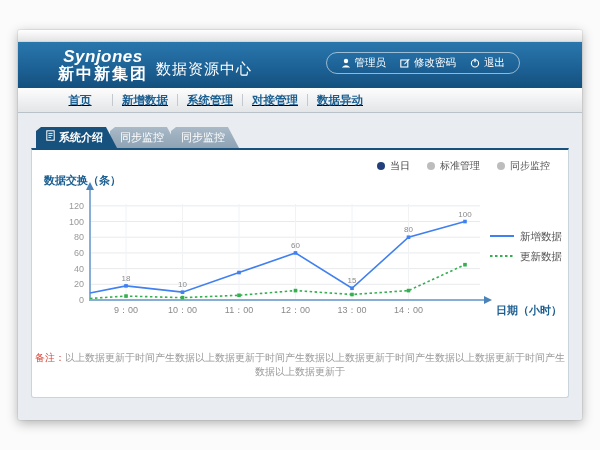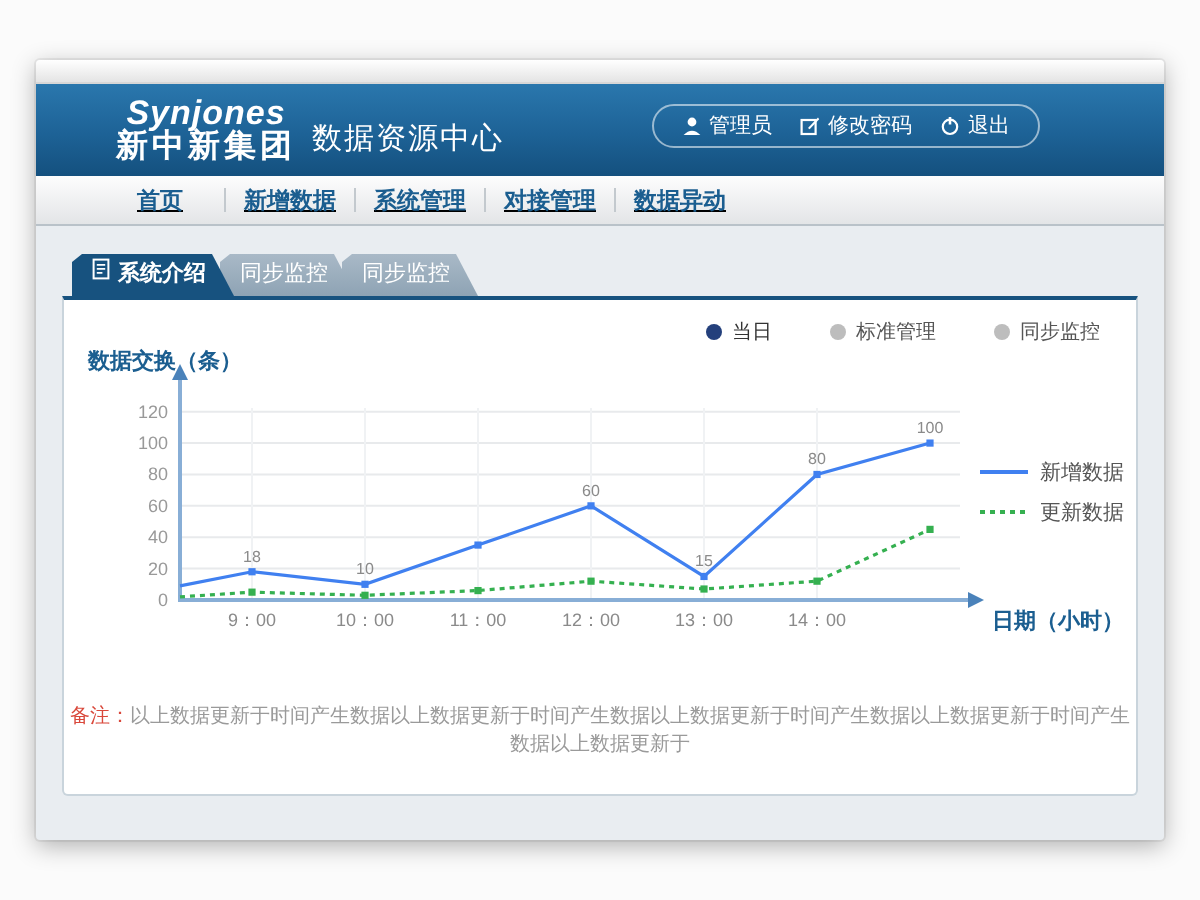--- a/index.html
+++ b/index.html
@@ -30,21 +30,21 @@
   .page-body { padding:14px 13px 0; }
   .tabs { display:flex; margin-left:5px; height:21px; }
   .tab { height:21px; line-height:21px; padding:0 14px 0 10px; font-size:11px; color:#fff; cursor:pointer;
          clip-path:polygon(0 100%, 0 4px, 5px 0, calc(100% - 11px) 0, 100% 100%); margin-right:-7px; display:flex; align-items:center; gap:4px;justify-content:space-between; }
   .tab.active { background:#17527f; font-weight:bold; z-index:3; position:relative; }
   .tab.inactive { background:linear-gradient(#a9b9c7,#8ea3b4); z-index:1; position:relative; }
   .tab.inactive + .tab.inactive { z-index:0; }
 
   .panel { background:#fff; border:1px solid #c9d4dc; border-top:2px solid #17527f; border-radius:0 0 3px 3px;
            height:250px; position:relative; }
-  .radio-group { position:absolute; top:9px; right:18px; display:flex; gap:29px; align-items:center; }
+  .radio-group { position:absolute; top:9px; right:18px; display:flex; gap:17px; align-items:center; }
   .radio-item { display:flex; align-items:center; gap:5px; font-size:10px; color:#555; cursor:pointer; }
   .radio-dot { width:8px; height:8px; border-radius:50%; background:#bdbdbd; }
   .radio-item.selected .radio-dot { background:#24407c; }
   .radio-item.selected { color:#333; }
 
   .chart-wrap { position:absolute; left:4px; top:22px; }
   .note { position:absolute; top:201px; left:0; width:100%; text-align:center; font-size:10px; color:#9a9a9a; }
   .note-prefix { color:#d9483b; }
 </style>
 </head>

